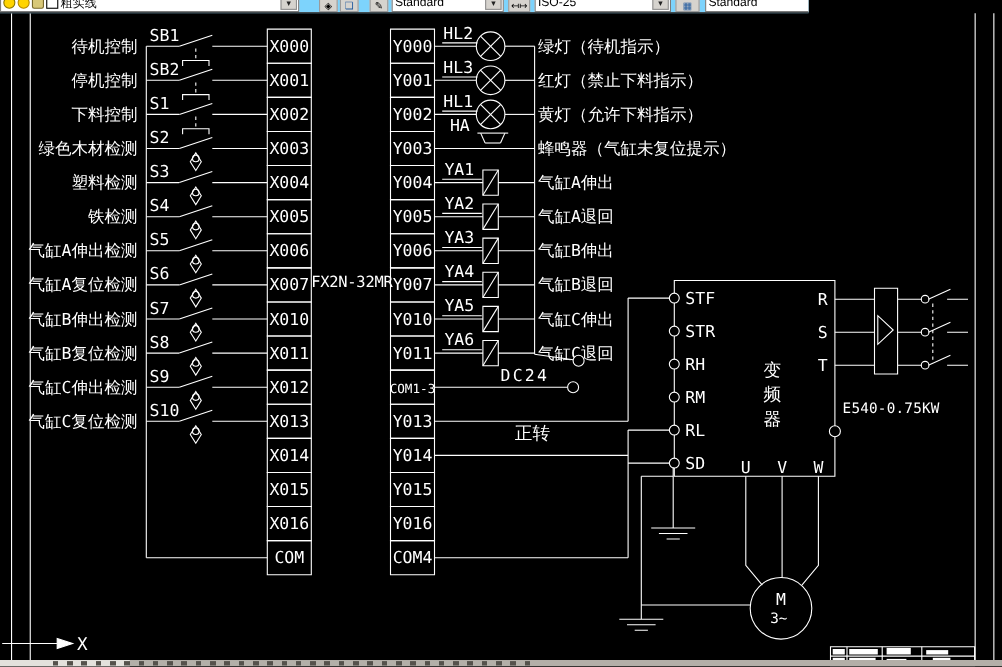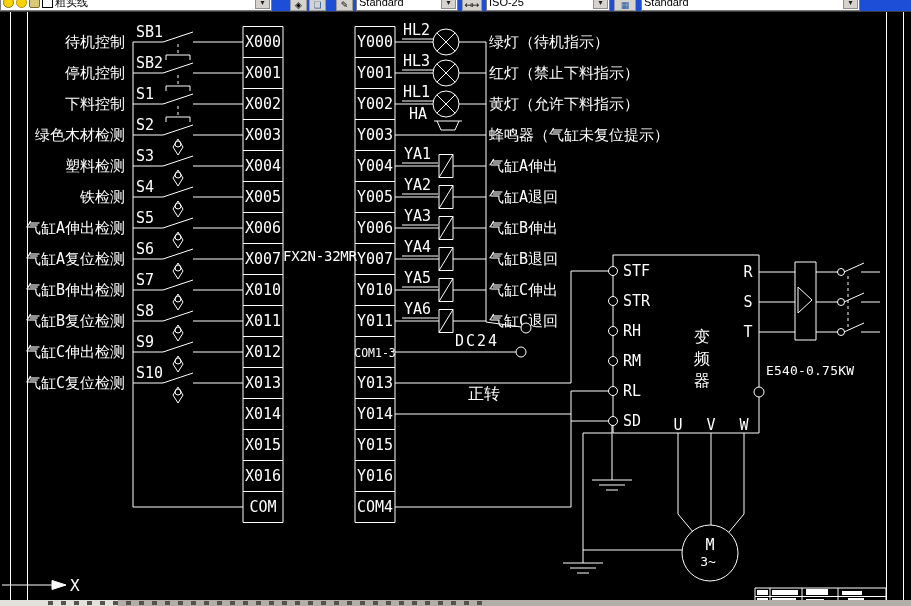--- a/index.html
+++ b/index.html
@@ -1,19 +1,19 @@
 <!DOCTYPE html>
 <html><head>
 <meta charset="utf-8">
 <style>
   html,body{margin:0;padding:0;background:#000;width:911px;height:606px;overflow:hidden;
     font-family:"Liberation Sans","DejaVu Sans",sans-serif;}
   #stage{position:relative;width:911px;height:606px;background:#000;}
   
-  #toolbar{position:absolute;top:0;left:0;width:911px;height:11px;background:#1d4ed8;
+  #toolbar{position:absolute;top:0;left:0;width:735px;height:11px;background:#7dd3fc;
     border-bottom:1px solid #3c3c3c;overflow:hidden;z-index:5;}
   .combo{position:absolute;top:-7px;height:18px;background:#fff;border:1px solid #7b7b7b;
     display:flex;align-items:center;font-size:11px;color:#000;padding-left:2px;box-sizing:border-box;}
   .combo .txt{white-space:nowrap;overflow:hidden;}
   .dd{position:absolute;right:1px;top:1px;bottom:1px;width:13px;background:#d6d3ce;
     border:1px solid #8f8f8f;font-size:8px;line-height:14px;text-align:center;color:#222;}
   .tbtn{position:absolute;top:-7px;height:18px;background:#d6d3ce;border:1px solid #9a9a9a;
     box-sizing:border-box;display:flex;align-items:flex-end;justify-content:center;font-size:9px;overflow:hidden;}
   .ic{display:inline-block;width:9px;height:9px;margin-right:2px;border-radius:50%;}
   .ic.bulb{background:#ffd400;border:1px solid #8a7400;}

